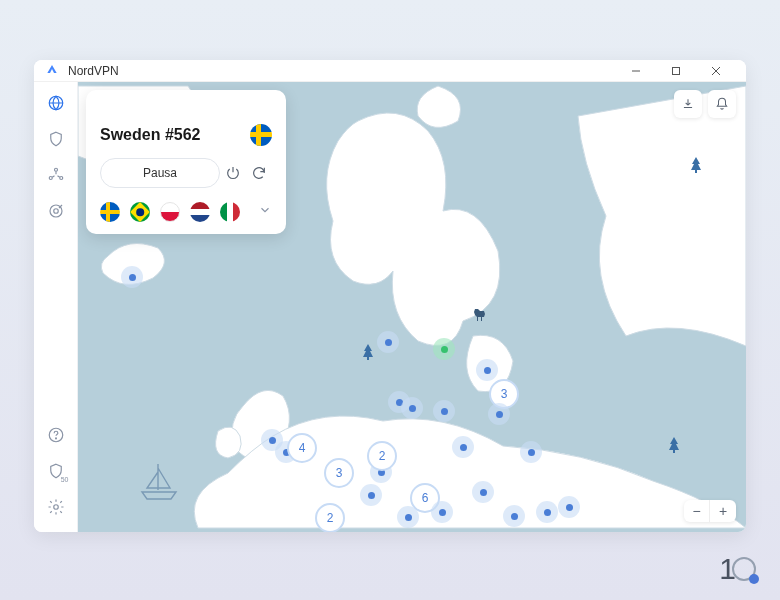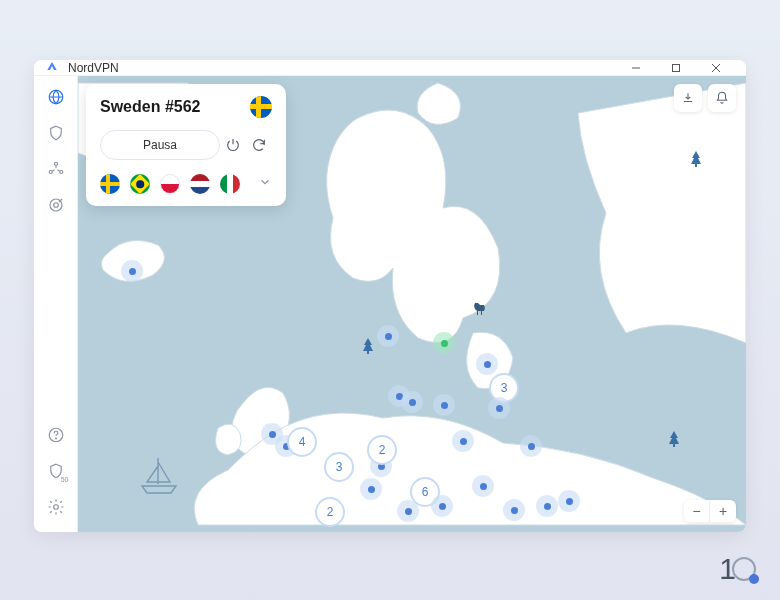--- a/index.html
+++ b/index.html
@@ -1,18 +1,18 @@
 <!DOCTYPE html>
 <html><head>
 <meta charset="utf-8">
 <style>
 * { margin: 0; padding: 0; box-sizing: border-box; font-family: -apple-system, BlinkMacSystemFont, 'Segoe UI', sans-serif; }
 body { width: 780px; height: 600px; background: linear-gradient(180deg, #e8eef5 0%, #e2e3f0 100%); position: relative; overflow: hidden; }
 .window { position: absolute; top: 60px; left: 34px; width: 712px; height: 472px; background: #fff; border-radius: 8px; box-shadow: 0 4px 20px rgba(0,0,0,0.08); overflow: hidden; display: flex; flex-direction: column; }
-.titlebar { height: 16px; display: flex; align-items: center; padding: 0 10px; background: #fff; border-bottom: 1px solid #f0f0f0; }
+.titlebar { height: 22px; display: flex; align-items: center; padding: 0 10px; background: #fff; border-bottom: 1px solid #f0f0f0; }
 .titlebar-icon { width: 16px; height: 16px; margin-right: 8px; }
 .titlebar-title { font-size: 12px; color: #333; flex: 1; }
 .win-controls { display: flex; gap: 0; }
 .win-btn { width: 40px; height: 28px; display: flex; align-items: center; justify-content: center; font-size: 11px; color: #555; cursor: pointer; }
 .win-btn svg { width: 10px; height: 10px; }
 .content { flex: 1; display: flex; position: relative; }
 .sidebar { width: 44px; background: #fff; border-right: 1px solid #eef0f3; display: flex; flex-direction: column; align-items: center; padding-top: 10px; gap: 14px; }
 .sidebar-bottom { margin-top: auto; display: flex; flex-direction: column; gap: 14px; padding-bottom: 14px; align-items: center; }
 .sidebar-icon { width: 22px; height: 22px; display: flex; align-items: center; justify-content: center; cursor: pointer; color: #8a94a6; position: relative; }
 .sidebar-icon svg { width: 18px; height: 18px; }
@@ -20,21 +20,21 @@
 .map { flex: 1; background: #b6cfda; position: relative; overflow: hidden; }
 .map svg.world { position: absolute; top: 0; left: 0; width: 100%; height: 100%; }
 .marker { position: absolute; width: 22px; height: 22px; border-radius: 50%; background: rgba(200,220,245,0.6); display: flex; align-items: center; justify-content: center; cursor: pointer; }
 .marker .dot { width: 7px; height: 7px; border-radius: 50%; background: #4a7ed6; }
 .marker.big { width: 30px; height: 30px; border: 2px solid #c7dbf5; background: #fff; font-size: 12px; color: #4a7ed6; font-weight: 500; }
 .marker.connected .dot { background: #36c26e; }
 .marker.connected { background: rgba(160,230,190,0.6); }
 .panel { position: absolute; top: 8px; left: 8px; width: 200px; background: #fff; border-radius: 10px; box-shadow: 0 4px 16px rgba(0,0,0,0.12); padding: 12px 14px; }
 .panel-status { font-size: 10px; color: #27b86a; font-weight: 600; letter-spacing: 0.5px; display: flex; align-items: center; gap: 5px; }
 .panel-status svg { width: 10px; height: 10px; }
-.panel-server-row { display: flex; align-items: center; justify-content: space-between; margin-top: 0; }
+.panel-server-row { display: flex; align-items: center; justify-content: space-between; margin-top: 22px; }
 .panel-server { font-size: 16px; font-weight: 600; color: #1a1a1a; }
 .flag { width: 22px; height: 22px; border-radius: 50%; display: inline-block; position: relative; overflow: hidden; flex-shrink: 0; }
 .flag-se { background: linear-gradient(to bottom, #005cbf 38%, #fecc00 38%, #fecc00 60%, #005cbf 60%); position: relative; }
 .flag-se::after { content: ''; position: absolute; left: 28%; top: 0; width: 22%; height: 100%; background: #fecc00; }
 .flag-br { background: #009b3a; position: relative; }
 .flag-br::before { content: ''; position: absolute; left: 50%; top: 50%; width: 70%; height: 70%; transform: translate(-50%,-50%) rotate(45deg); background: #fedf00; }
 .flag-br::after { content: ''; position: absolute; left: 50%; top: 50%; width: 38%; height: 38%; transform: translate(-50%,-50%); border-radius: 50%; background: #002776; }
 .flag-pl { background: linear-gradient(to bottom, #fff 50%, #dc143c 50%); border: 1px solid #e5e5e5; }
 .flag-nl { background: linear-gradient(to bottom, #ae1c28 33%, #fff 33%, #fff 66%, #21468b 66%); }
 .flag-it { background: linear-gradient(to right, #009246 33%, #fff 33%, #fff 66%, #ce2b37 66%); }

